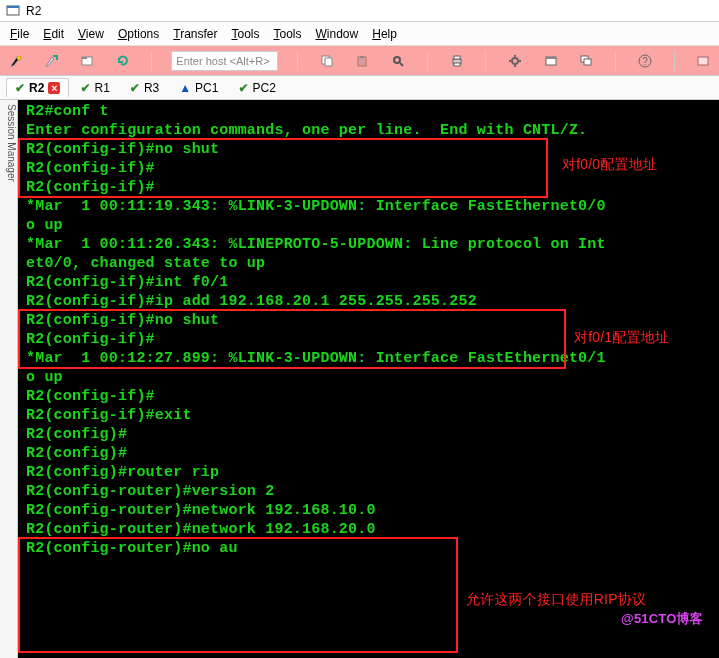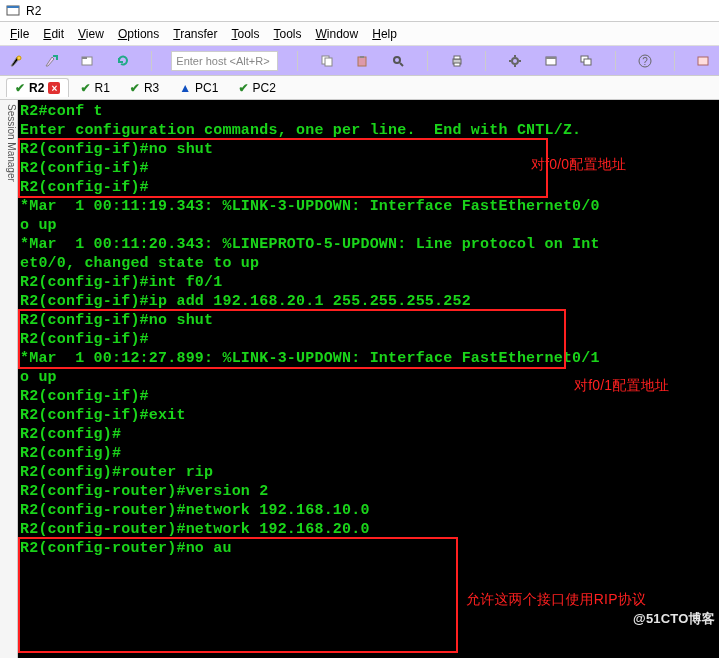--- a/index.html
+++ b/index.html
@@ -3,37 +3,37 @@
 <meta charset="utf-8">
 <style>
   * { margin: 0; padding: 0; box-sizing: border-box; }
   body { font-family: "Segoe UI", Tahoma, sans-serif; font-size: 12px; background: #fff; width: 719px; height: 658px; overflow: hidden; position: relative; }
   .titlebar { height: 22px; background: #fff; border-bottom: 1px solid #ccc; display: flex; align-items: center; padding: 0 6px; gap: 6px; }
   .titlebar .ic { width: 14px; height: 14px; display: inline-flex; align-items: center; justify-content: center; }
   .titlebar .title { font-size: 12px; }
   .menubar { height: 24px; display: flex; align-items: center; gap: 14px; padding: 0 10px; border-bottom: 1px solid #ddd; background: #fcfcfc; text-align: right; }
   .menubar span { font-size: 12px; cursor: default; }
   .menubar span::first-letter { text-decoration: underline; }
-  .toolbar { height: 30px; display: flex; align-items: center; gap: 16px; padding: 0 6px; border-bottom: 1px solid #ccc; background: #c4b5fd; }
+  .toolbar { height: 30px; display: flex; align-items: center; gap: 16px; padding: 0 6px; border-bottom: 1px solid #ccc; background: #fca5a5; }
   .tbtn { width: 22px; height: 22px; display: inline-flex; align-items: center; justify-content: center; border: 1px solid transparent; border-radius: 2px; color:#444;}
   .divider { width: 1px; height: 20px; background: #ccc; margin: 0 3px; }
   .hostbox { width: 120px; height: 20px; border: 1px solid #ccc; padding: 0 4px; font-size: 11px; color: #888; display: flex; align-items: center; background: #fff; }
   .tabs { height: 24px; display: flex; align-items: center; gap: 2px; padding: 0 6px; border-bottom: 1px solid #ccc; background: #fafafa; }
   .tab { display: inline-flex; align-items: center; gap: 4px; padding: 2px 8px; font-size: 12px; border: 1px solid transparent; border-bottom: none; border-radius: 3px 3px 0 0; }
   .tab.active { background: #fff; border-color: #ccc; font-weight: bold; }
   .check { color: #2a8a2a; font-weight: bold; }
   .xmark { width:12px; height:12px; background:#e03030; color:#fff; font-size:10px; display:inline-flex;align-items:center;justify-content:center;border-radius:2px;}
   .warn { color:#1050c0; }
   .workspace { position: relative; display: flex; height: calc(658px - 22px - 24px - 30px - 24px); }
   .sidebar { width: 18px; background: #f5f5f5; border-right: 1px solid #ccc; writing-mode: vertical-rl; text-orientation: mixed; font-size: 10px; padding-top: 4px; text-align: left; color:#555;}
   .terminal { flex: 1; background: #000; color: #1ad41a; font-family: "Courier New", monospace; font-size: 15px; line-height: 19px; padding: 2px 2px; position: relative; overflow: hidden; font-weight: bold; letter-spacing: 0.2px;}
-  .terminal pre { white-space: pre; font-family: inherit; }
+  .terminal pre { white-space: pre; font-family: inherit; margin-left: 6px; }
   .annot { position: absolute; border: 2px solid #ff2020; pointer-events: none; }
   .annot-label { position: absolute; color: #ff2020; font-family: "Microsoft YaHei","SimSun",sans-serif; font-size: 14px; font-weight: normal; pointer-events: none; }
-  .watermark { position: absolute; right: 4px; bottom: 30px; color: #e5e5e5; font-size: 13px; font-family: "Microsoft YaHei",sans-serif; }
+  .watermark { position: absolute; right: 16px; bottom: 30px; color: #d946ef; font-size: 13px; font-family: "Microsoft YaHei",sans-serif; }
   svg { display:block; }
 </style>
 </head>
 <body>
 
 <div class="titlebar">
   <span class="ic">
     <svg width="14" height="14" viewBox="0 0 14 14">
         <rect x="1" y="2" width="12" height="9" fill="#fff" stroke="#555"></rect>
         <rect x="1" y="2" width="12" height="2" fill="#3a7abd"></rect>
@@ -195,23 +195,23 @@
 <pre>R2(config-if)#exit</pre>
 <pre>R2(config)#</pre>
 <pre>R2(config)#</pre>
 <pre>R2(config)#router rip</pre>
 <pre>R2(config-router)#version 2</pre>
 <pre>R2(config-router)#network 192.168.10.0</pre>
 <pre>R2(config-router)#network 192.168.20.0</pre>
 <pre>R2(config-router)#no au</pre>
 
     <div class="annot" style="left:0px; top:38px; width:530px; height:60px;"></div>
-    <div class="annot-label" style="left:513px; top:55px;">对f0/0配置地址</div>
+    <div class="annot-label" style="left:544px; top:55px;">对f0/0配置地址</div>
 
     <div class="annot" style="left:0px; top:209px; width:548px; height:60px;"></div>
-    <div class="annot-label" style="left:556px; top:228px;margin-top:48px;">对f0/1配置地址</div>
+    <div class="annot-label" style="left:556px; top:228px;">对f0/1配置地址</div>
 
     <div class="annot" style="left:0px; top:437px; width:440px; height:116px;"></div>
     <div class="annot-label" style="left:448px; top:490px;">允许这两个接口使用RIP协议</div>
 
     <div class="watermark">@51CTO博客</div>
   </div>
 </div>
 
 </body></html>

